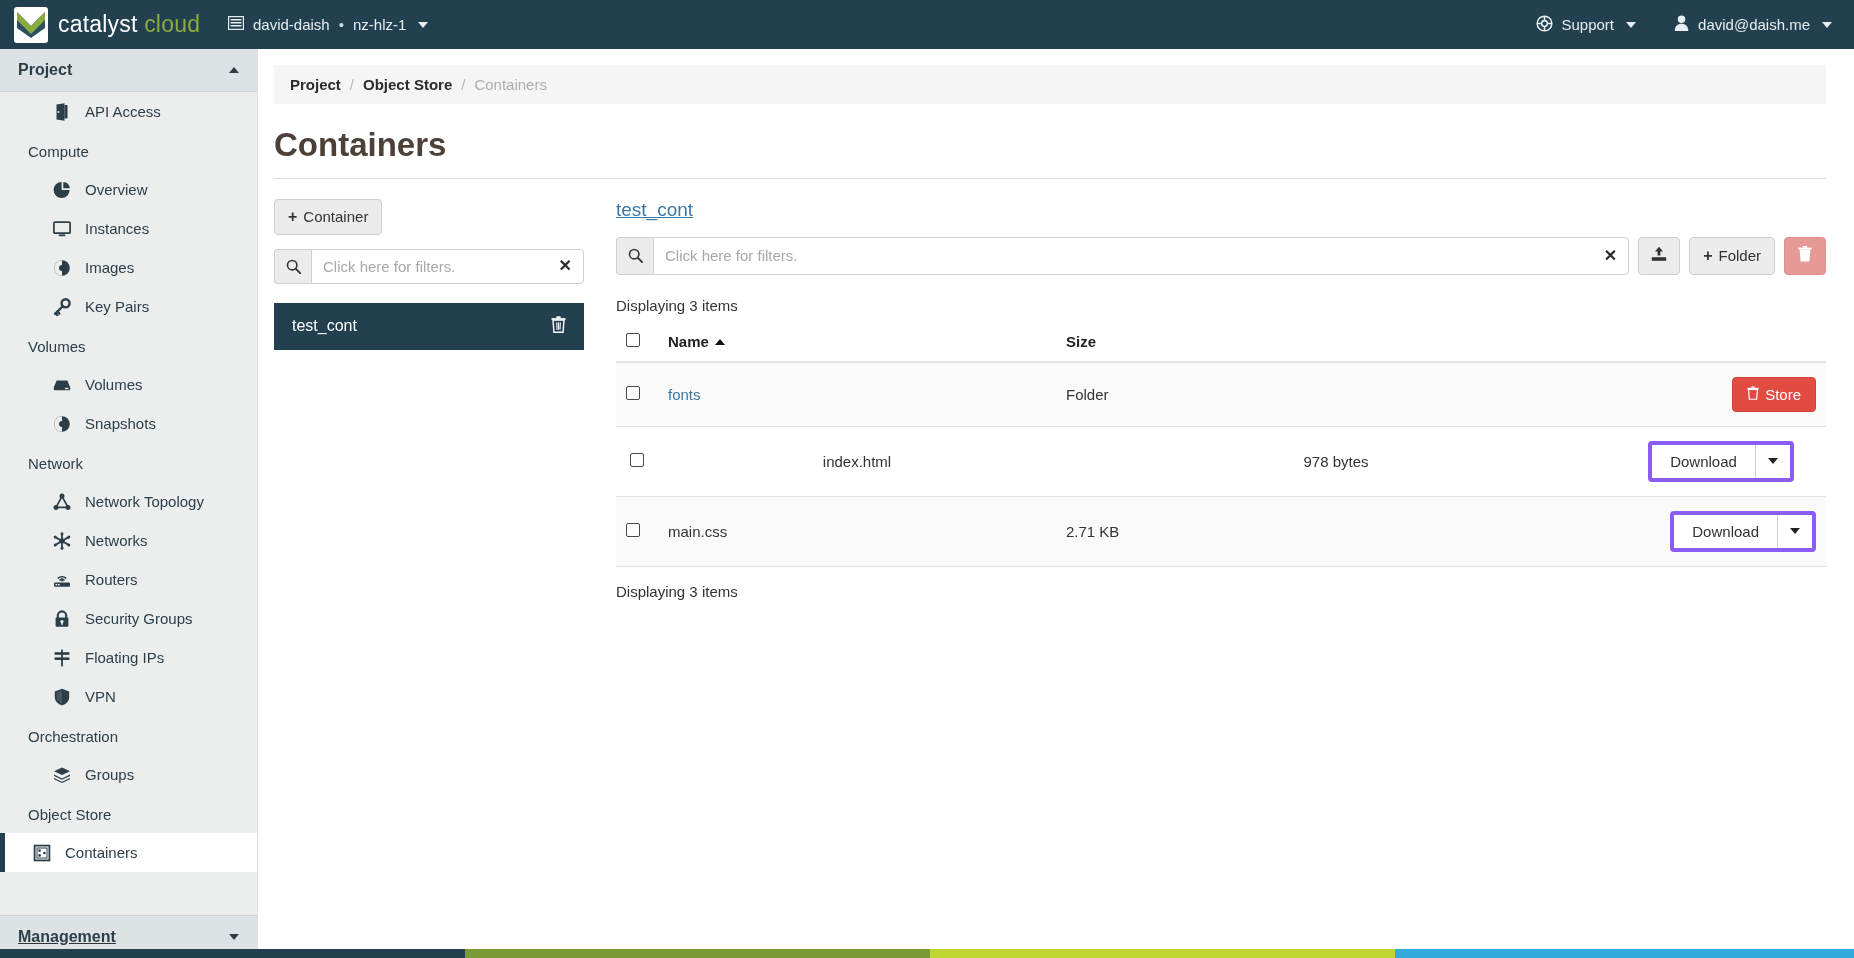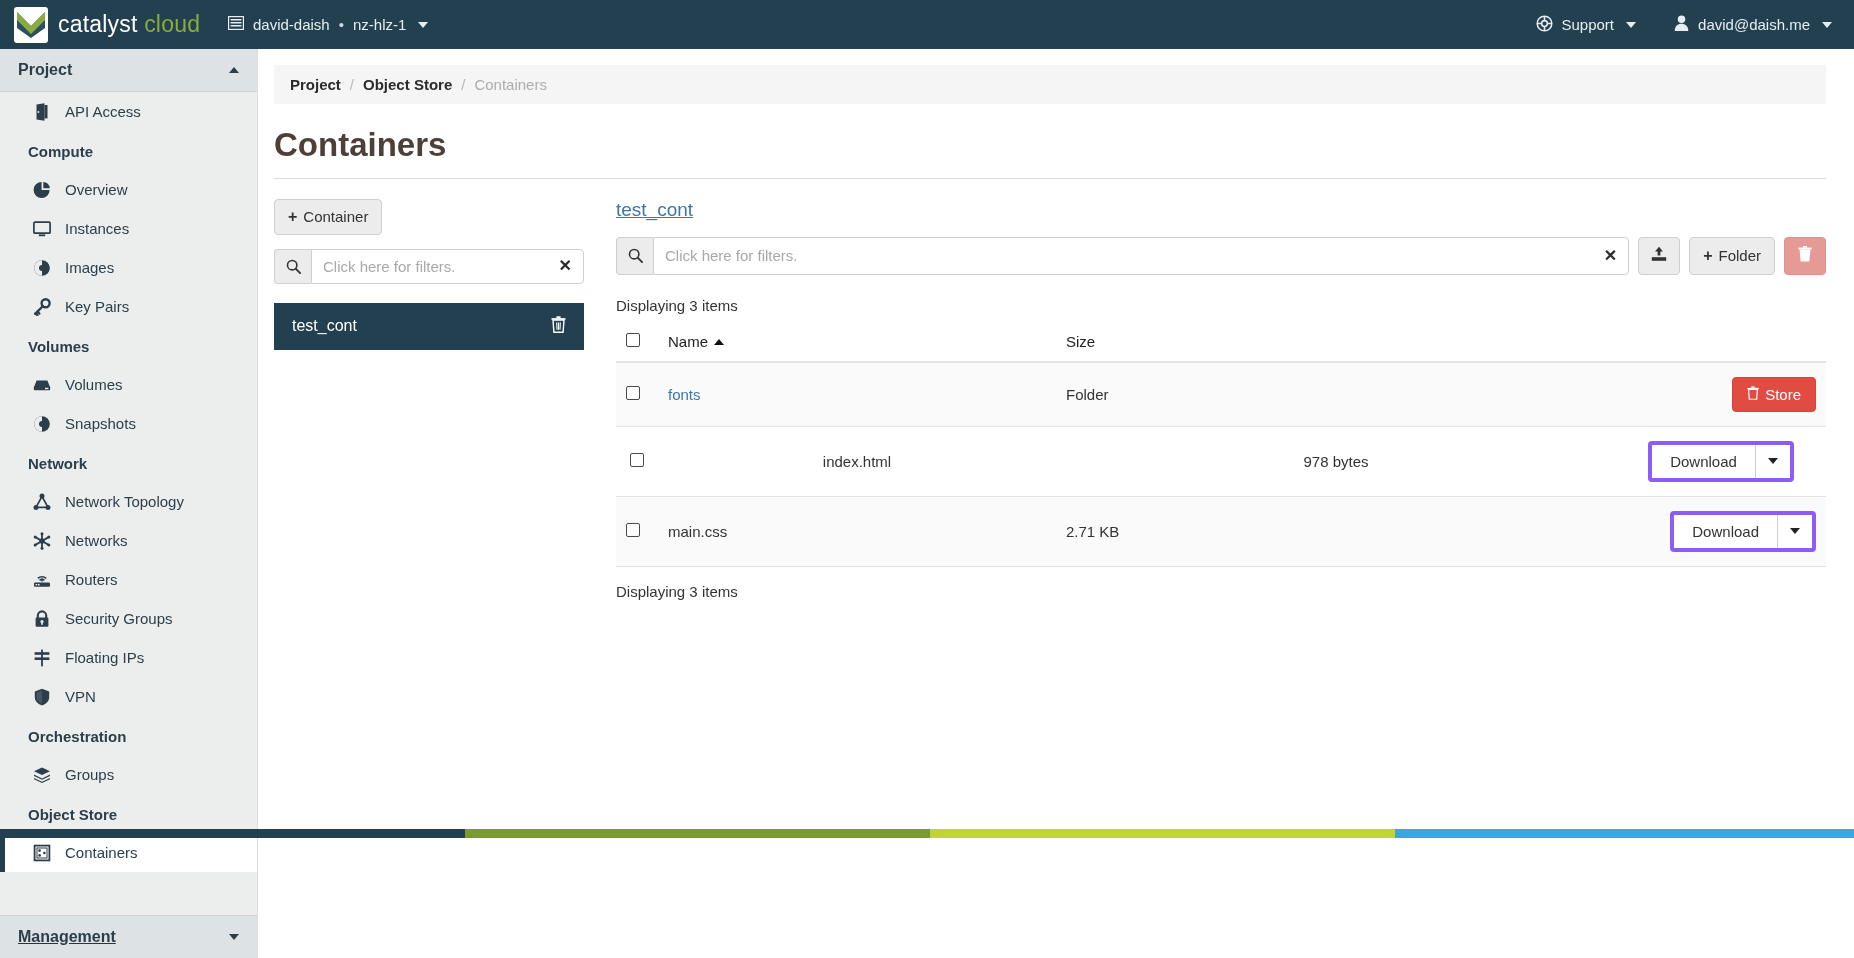--- a/index.html
+++ b/index.html
@@ -6,21 +6,21 @@
   * { box-sizing: border-box; }
   html, body {
     margin: 0; padding: 0;
     width: 1854px; height: 958px;
     overflow: hidden;
     background: #ffffff;
     font-family: "Liberation Sans", sans-serif;
     font-size: 15px;
     color: #333;
   }
-  #app { position: relative; width: 1854px; height: 838px; }
+  #app { position: relative; width: 1854px; height: 958px; }
 
   
   .topnav {
     height: 49px;
     background: #22404f;
     display: flex;
     align-items: center;
     padding: 0 20px 0 0;
     position: relative;
     z-index: 20;
@@ -75,26 +75,26 @@
   .panel-head .ph-title { font-weight: bold; font-size: 16px; color: #2b3e49; }
   .caret-up-sm {
     width: 0; height: 0; border-left: 5px solid transparent;
     border-right: 5px solid transparent; border-bottom: 6px solid #2b3e49;
   }
   .caret-dn-sm {
     width: 0; height: 0; border-left: 5px solid transparent;
     border-right: 5px solid transparent; border-top: 6px solid #2b3e49;
   }
   .group-label {
-    font-weight: bold; font-size: 15px; color: #2b3e49;
+    font-weight: normal; font-size: 15px; color: #2b3e49;
     padding: 12px 0 10px 28px;
   }
   .nav-link {
     display: flex; align-items: center; gap: 14px;
-    padding: 10px 0 10px 32px;
+    padding: 10px 0 10px 52px;
     color: #2b3e49; font-size: 15px; cursor: pointer;
     text-decoration: none;
   }
   .nav-link .nav-ico { width: 19px; height: 19px; flex: none; display:flex; align-items:center; justify-content:center; }
   .nav-link.active {
     background: #ffffff;
     border-left: 5px solid #22404f;
     padding-left: 27px;
   }
 
@@ -185,21 +185,21 @@
     width: 42px; justify-content: center; padding: 8px 0;
   }
   .btn-danger-muted {
     background: #e69a96; border-color: #e08f8a; color: #fff;
   }
 
   .count-line { font-size: 15px; color: #333; margin: 22px 0 0 0; }
 
   table.objects { width: 100%; border-collapse: collapse; margin-top: 12px; }
   table.objects th {
-    text-align: left; font-size: 15px; font-weight: normal; color: #222;
+    text-align: left; font-size: 15px; font-weight: bold; color: #222;
     padding: 7px 10px 11px 10px;
     border-bottom: 2px solid #e3e3e3;
   }
   table.objects td {
     padding: 14px 10px;
     font-size: 15px;
     border-bottom: 1px solid #e3e3e3;
     vertical-align: middle;
     background: #fafafa;
   }

